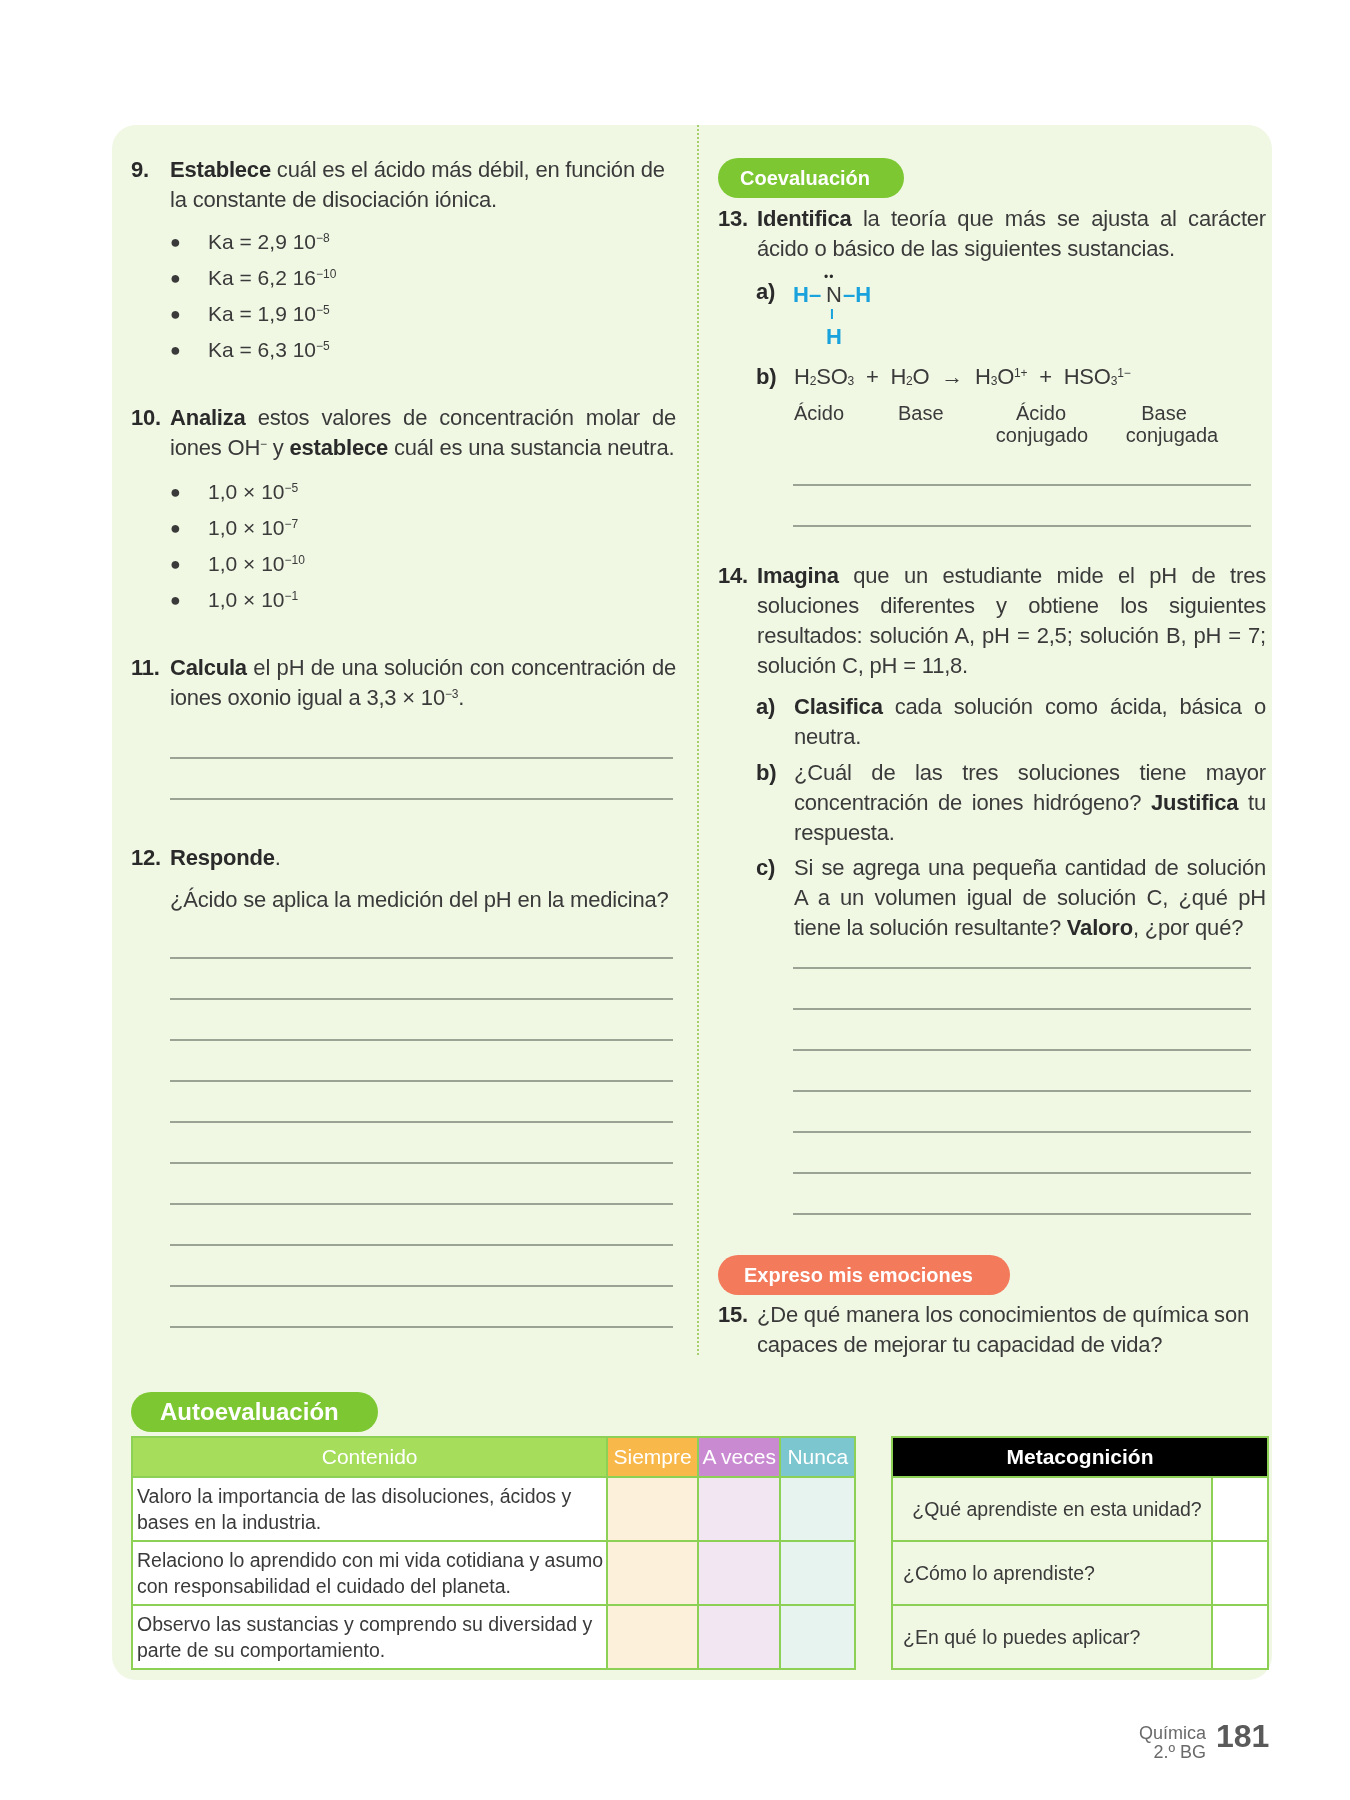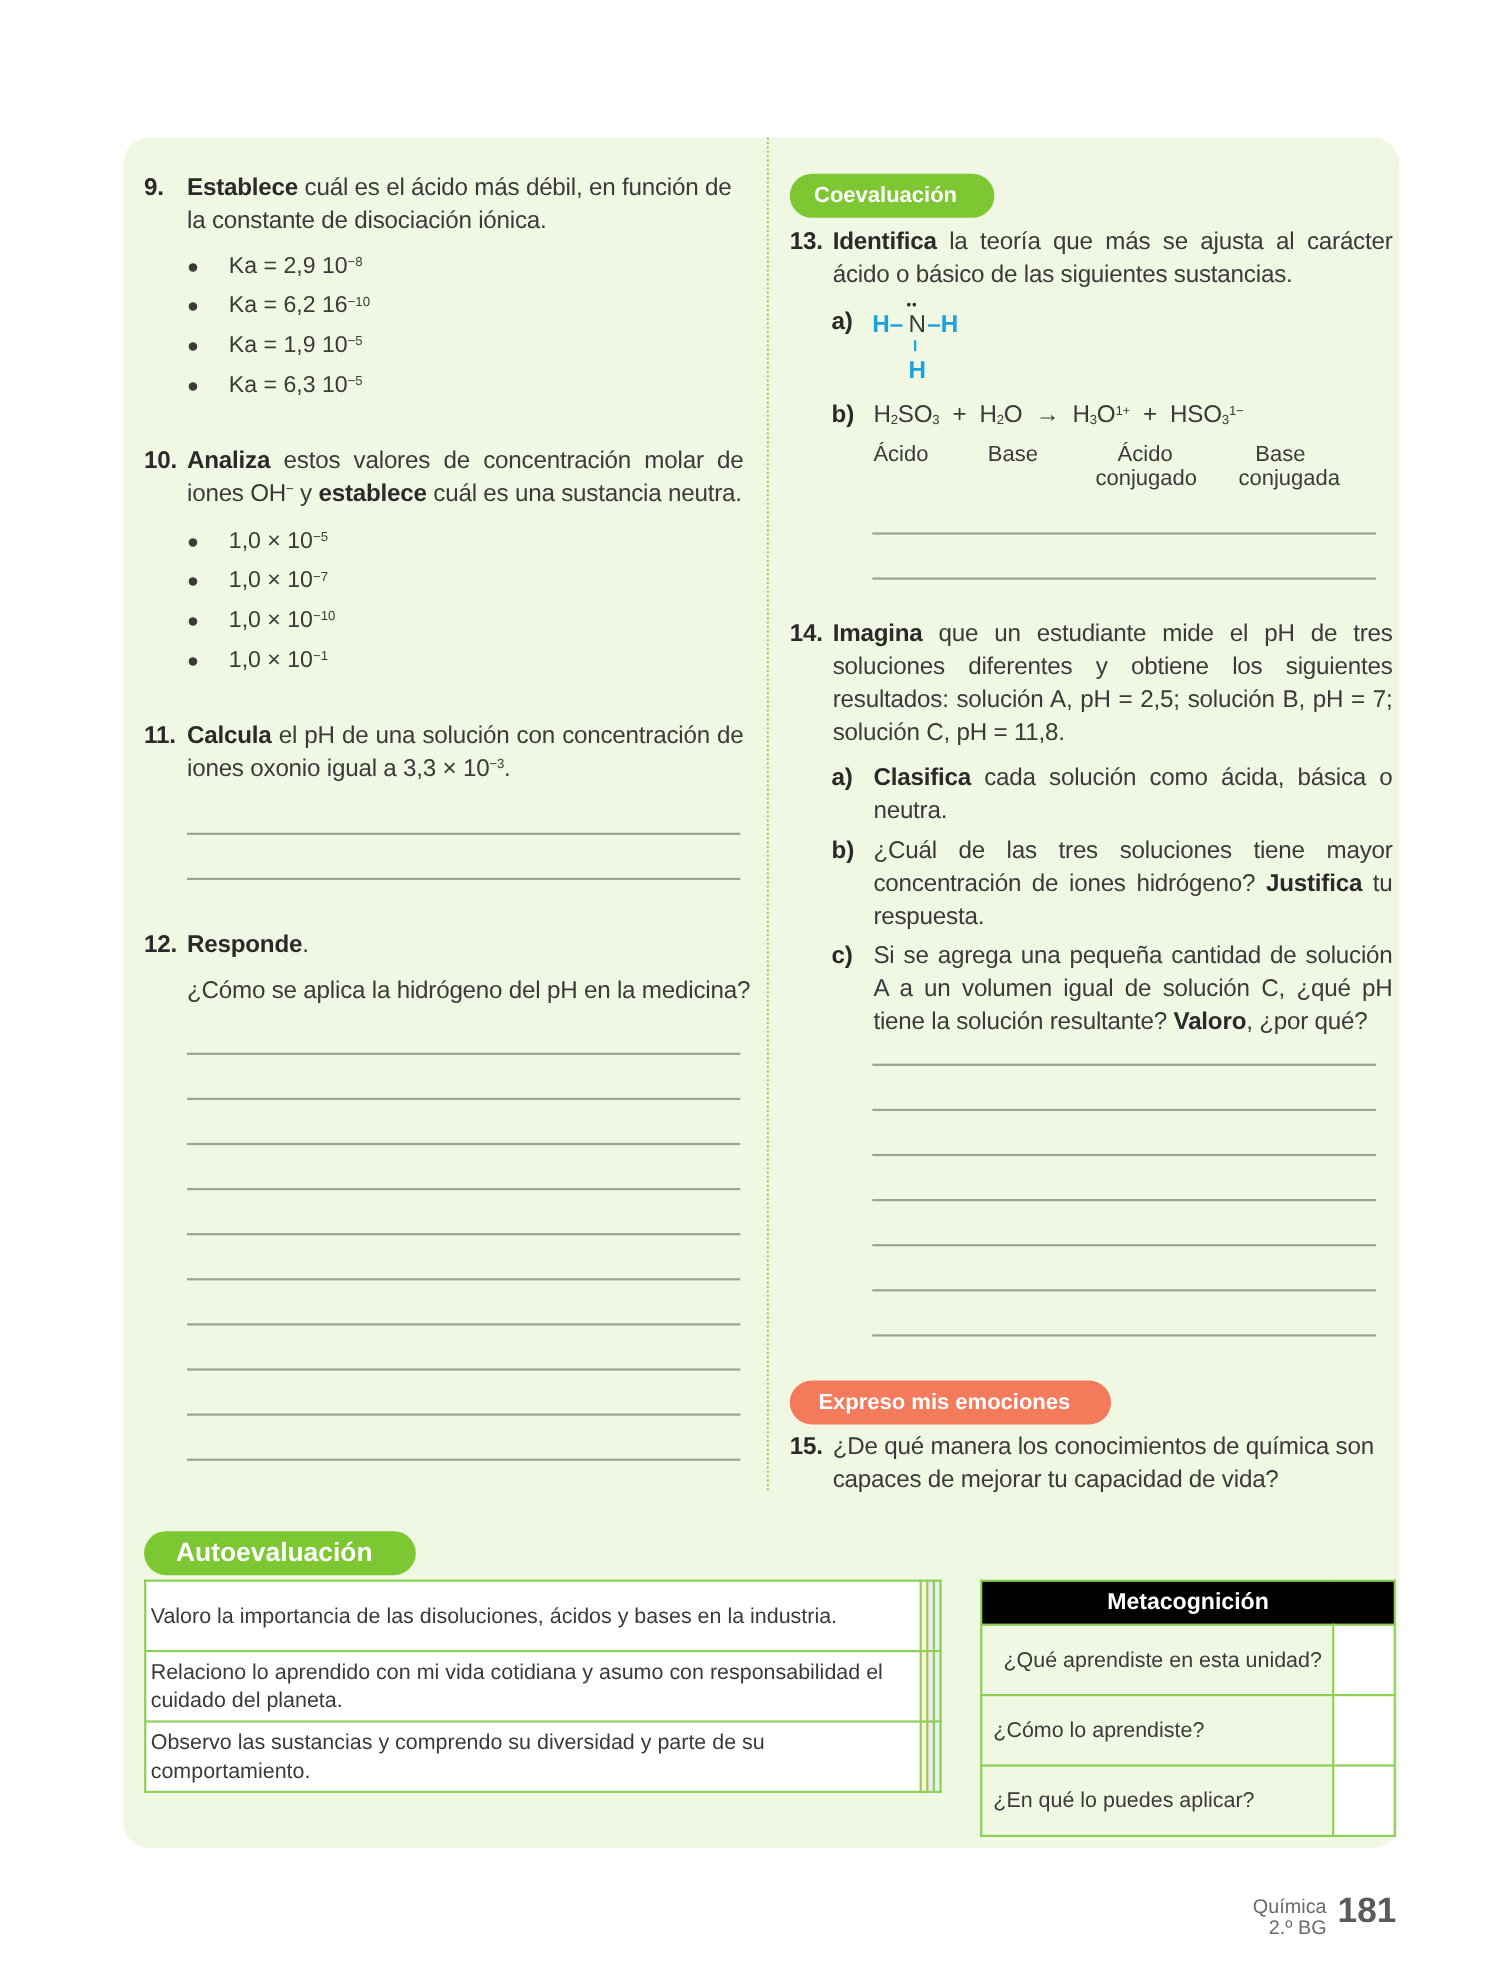--- a/index.html
+++ b/index.html
@@ -71,21 +71,21 @@
     <span>de iones oxonio igual a 3,3 × 10</span><sup>−3</sup><span>.</span>
   </div>
 </div>
 <div class="line" style="left:170px;top:757px;width:503px;"></div>
 <div class="line" style="left:170px;top:798px;width:503px;"></div>
 
 <div class="abs q" style="left:131px;top:843px;width:545px;">
   <span class="qnum" style="left:0;">12.</span>
   <div style="padding-left:39px;"><span class="b">Responde</span><span>.</span></div>
 </div>
-<div class="abs q" style="left:170px;top:885px;width:520px;">¿Cómo se aplica la hidrógeno del pH en la medicina?</div>
+<div class="abs q" style="left:170px;top:885px;width:520px;">¿Ácido se aplica la medición del pH en la medicina?</div>
 <div id="q12-lines">
     <div class="line" style="left: 170px; top: 957px; width: 503px;"></div>
     <div class="line" style="left: 170px; top: 998px; width: 503px;"></div>
     <div class="line" style="left: 170px; top: 1039px; width: 503px;"></div>
     <div class="line" style="left: 170px; top: 1080px; width: 503px;"></div>
     <div class="line" style="left: 170px; top: 1121px; width: 503px;"></div>
     <div class="line" style="left: 170px; top: 1162px; width: 503px;"></div>
     <div class="line" style="left: 170px; top: 1203px; width: 503px;"></div>
     <div class="line" style="left: 170px; top: 1244px; width: 503px;"></div>
     <div class="line" style="left: 170px; top: 1285px; width: 503px;"></div>
@@ -162,20 +162,26 @@
 <div class="pill pill-orange" style="left:718px;top:1255px;width:292px;height:40px;font-size:20px;padding-left:26px;box-sizing:border-box;">Expreso mis emociones</div>
 <div class="abs q" style="left:718px;top:1300px;width:548px;">
   <span class="qnum" style="left:0;">15.</span>
   <div style="padding-left:39px;"><span>¿De qué manera los conocimientos de química son capaces de mejorar tu capacidad de vida?</span></div>
 </div>
 
 <div class="pill pill-green" style="left:131px;top:1392px;width:247px;height:40px;font-size:24px;padding-left:29px;box-sizing:border-box;">Autoevaluación</div>
 
 <table class="auto" style="left:131px;top:1436px;width:725px;">
   <tbody>
+      <tr>
+    <th style="width:470px;background:#a6dd5a;">Contenido</th>
+    <th style="width:88px;background:#f8b84a;">Siempre</th>
+    <th style="width:80px;background:#c98ad2;">A veces</th>
+    <th style="width:72px;background:#7cc7cf;">Nunca</th>
+  </tr>
   <tr>
     <td style="background:#fff;">Valoro la importancia de las disoluciones, ácidos y bases en la industria.</td>
     <td style="background:#fdf0db;"></td>
     <td style="background:#f3e6f3;"></td>
     <td style="background:#e6f3ef;"></td>
   </tr>
   <tr>
     <td style="background:#fff;">Relaciono lo aprendido con mi vida cotidiana y asumo con responsabilidad el cuidado del planeta.</td>
     <td style="background:#fdf0db;"></td>
     <td style="background:#f3e6f3;"></td>

